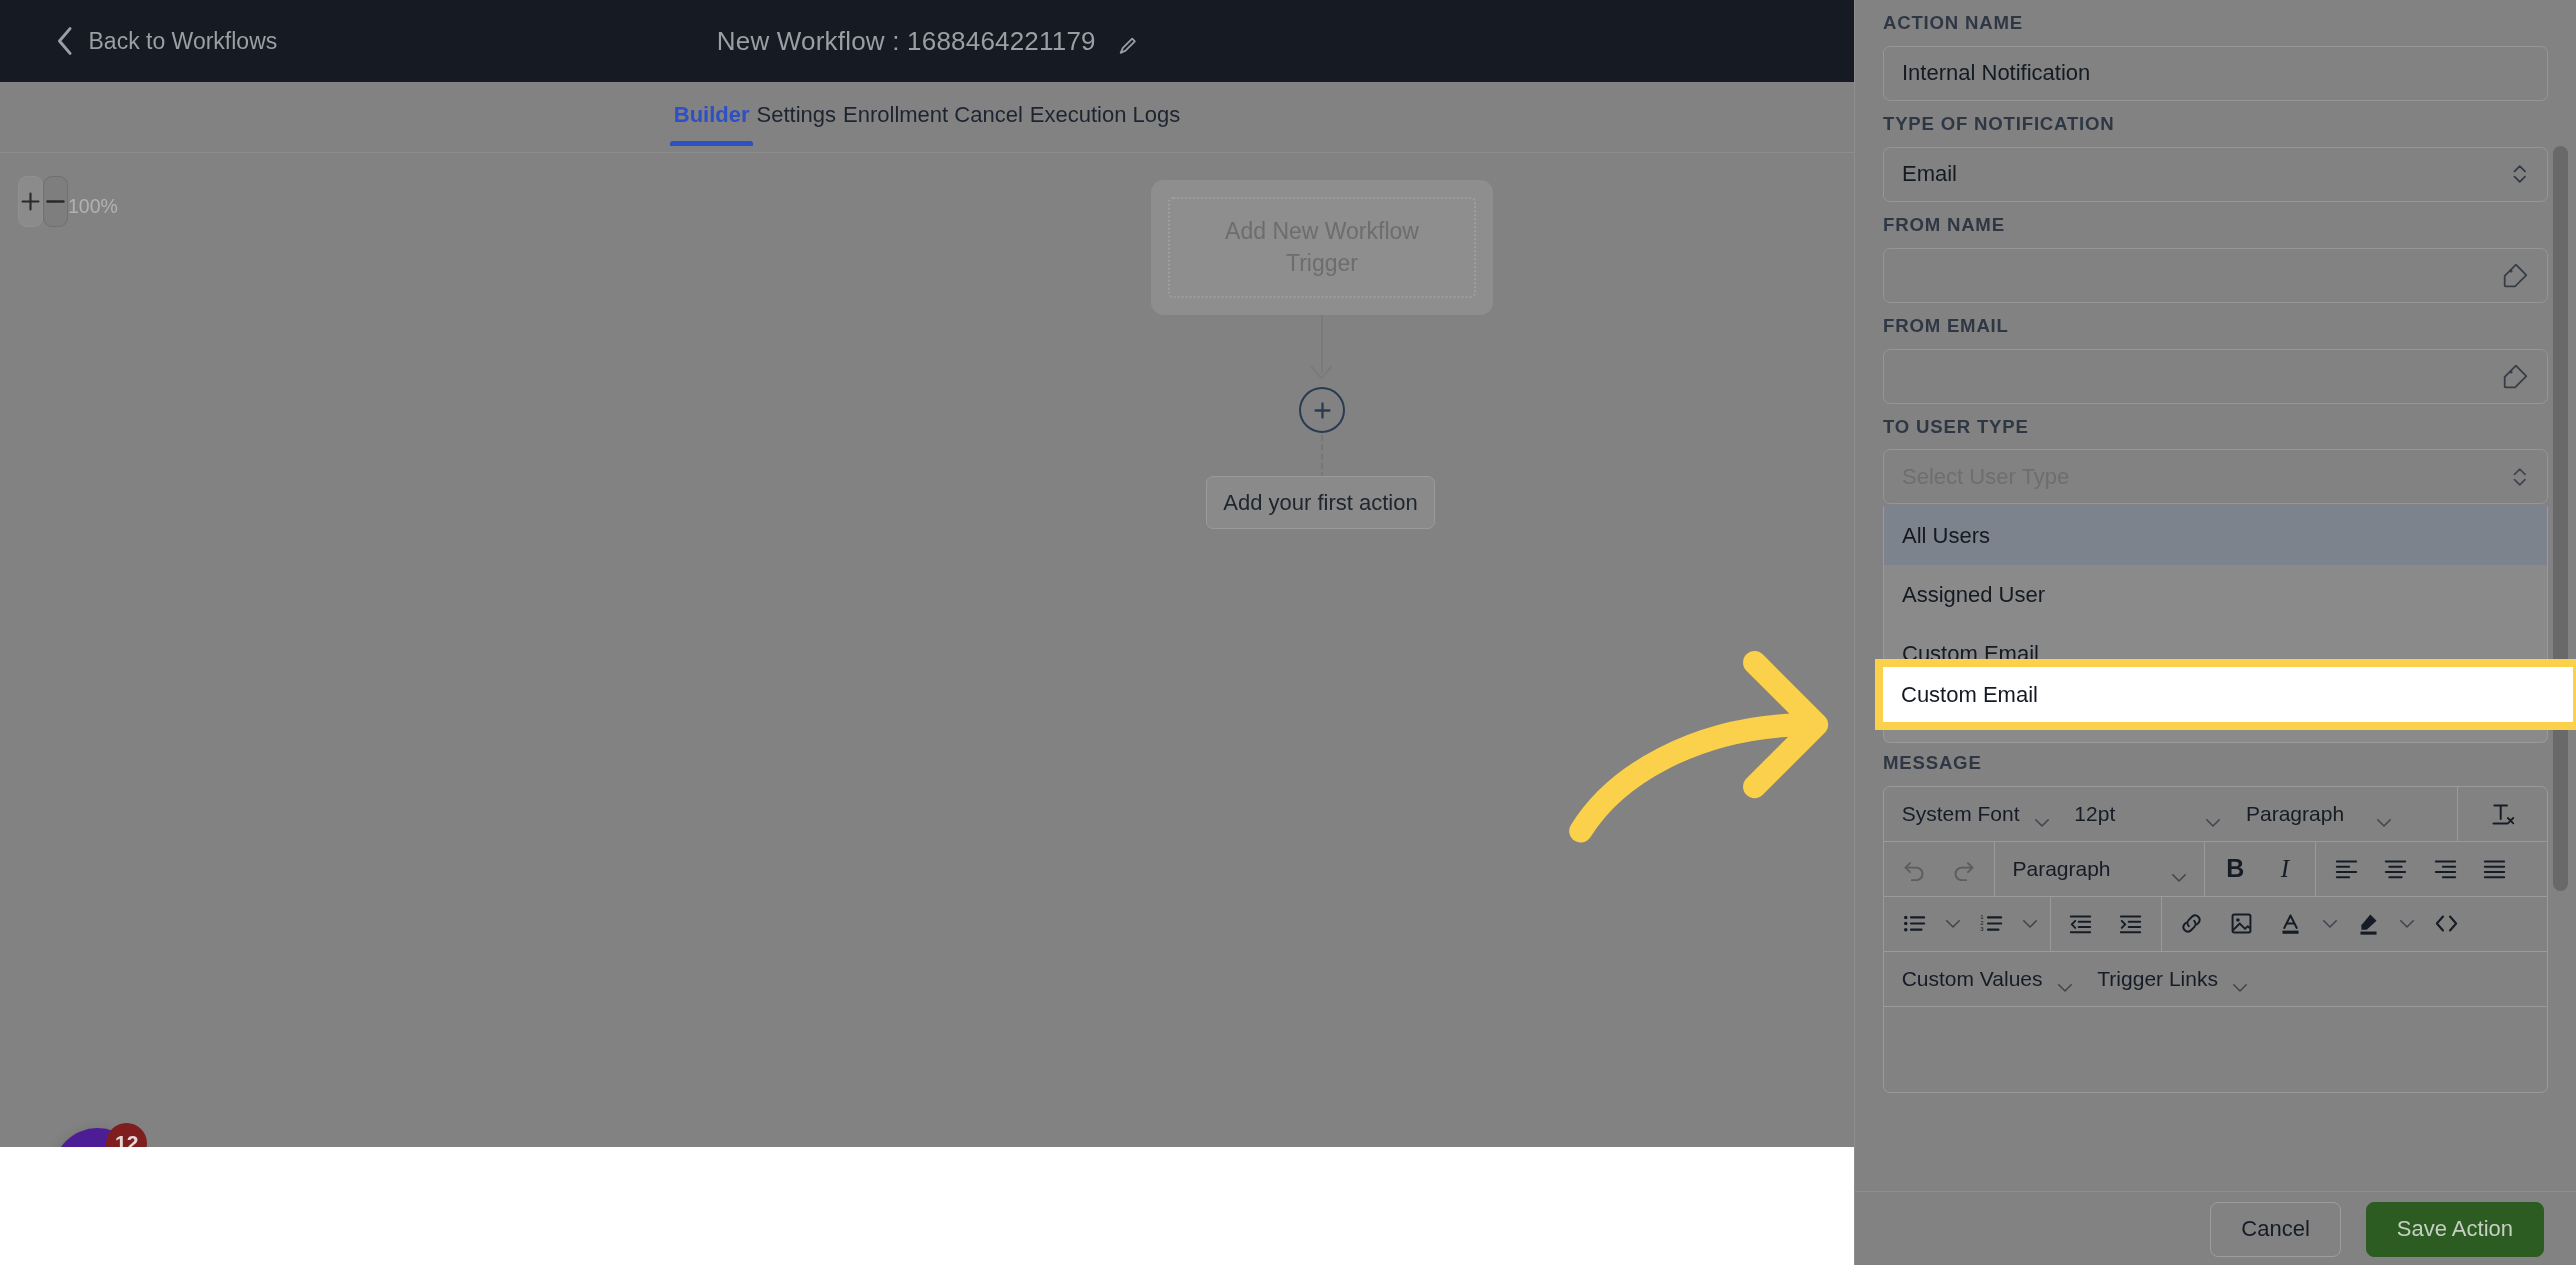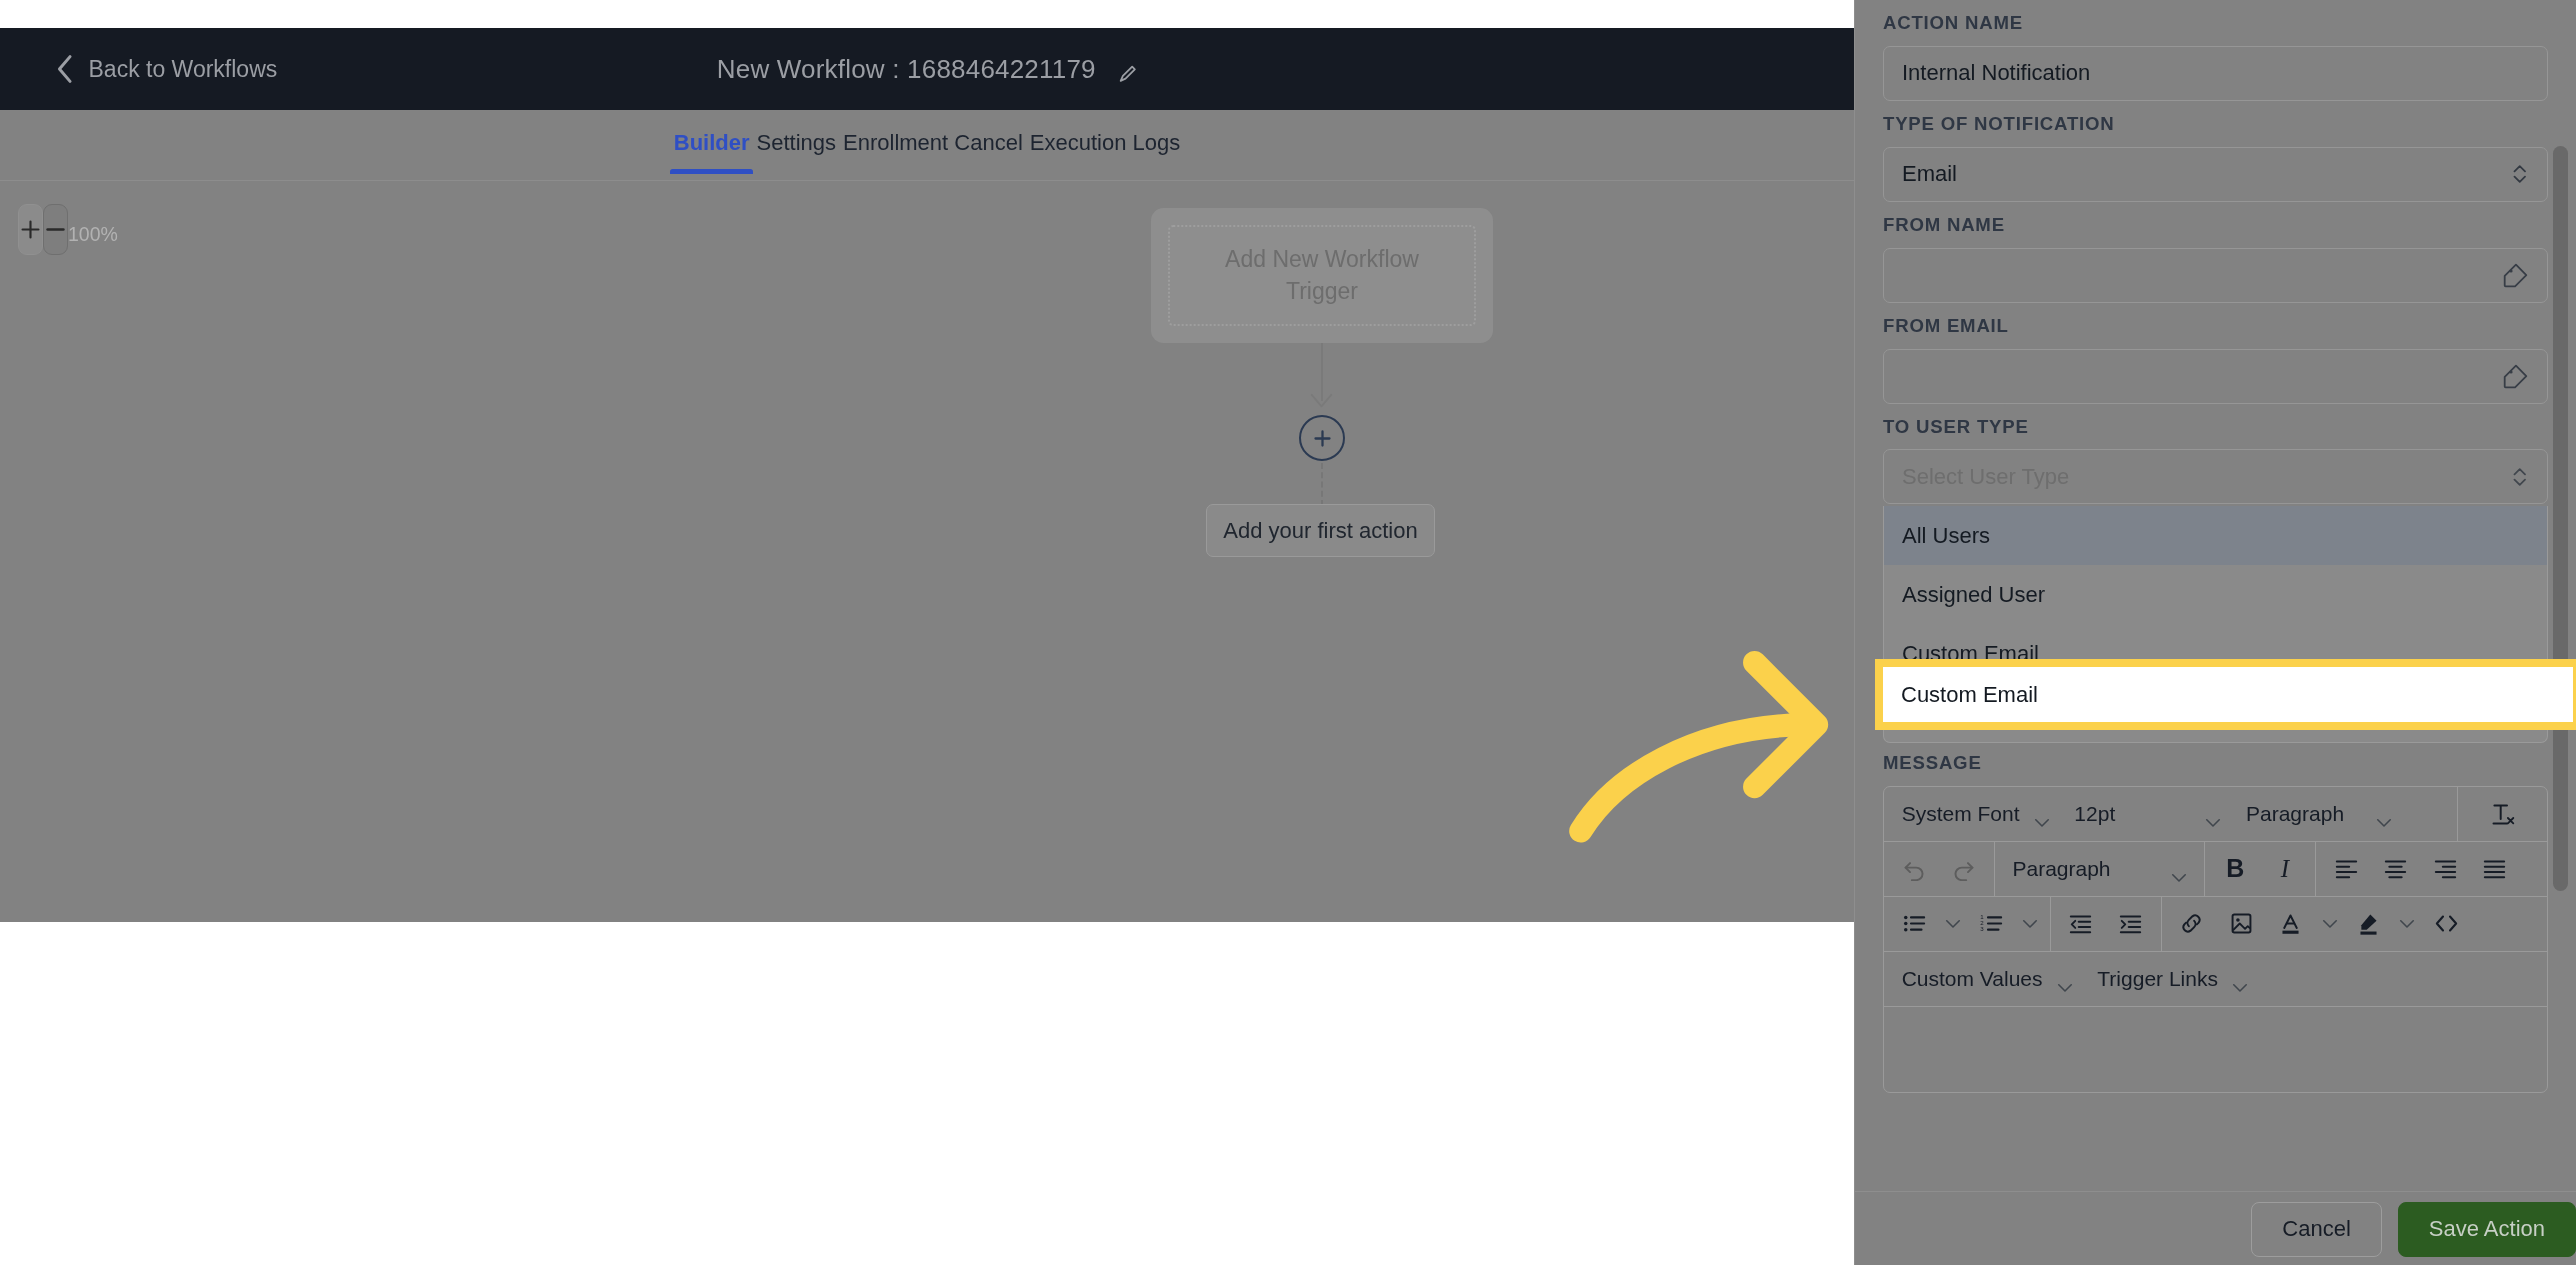--- a/index.html
+++ b/index.html
@@ -10,24 +10,23 @@
     overflow: hidden;
     background: #ffffff;
   }
 
   
   #app { position: relative; width: 2576px; height: 1266px; }
 
   
   .left-stage {
     position: absolute; left: 0; top: 0;
-    width: 1854px; height: 894px;
+    width: 1854px; height: 1147px;
     background: #828282;
     overflow: hidden;
-    margin-top: 28px;
   }
 
   
   .topbar {
     position: absolute; left: 0; top: 0;
     width: 1854px; height: 82px;
     background: #151a23;
     display: flex; align-items: center;
   }
   .back-link {
@@ -214,21 +213,21 @@
   .tb-caret { width: 28px; height: 46px; display:flex; align-items:center; justify-content:center; cursor:pointer; }
   .chev { width: 16px; height: 9.8px; opacity: .8; }
   .editor-body { height: 85px; background: transparent; cursor: text; }
 
   
   .panel-footer {
     position: absolute; left: 0; right: 0; bottom: 0;
     height: 75px;
     border-top: 0.9px solid #8e8e8e;
     display: flex; align-items: center; justify-content: flex-end;
-    gap: 16px; 
+    gap: 25px; padding-right: 32px;
   }
   .btn {
     height: 55px; padding: 0 30px; border-radius: 8px;
     font-size: 22px; display: flex; align-items: center; justify-content: center;
     cursor: pointer; white-space: nowrap;
   }
   .btn-cancel { border: 0.9px solid #9d9d9d; color: #161c26; background: transparent; }
   .btn-save { background: #2c5c21; color: #c7cfc5; border: 0.9px solid #2c5c21; }
 
   

